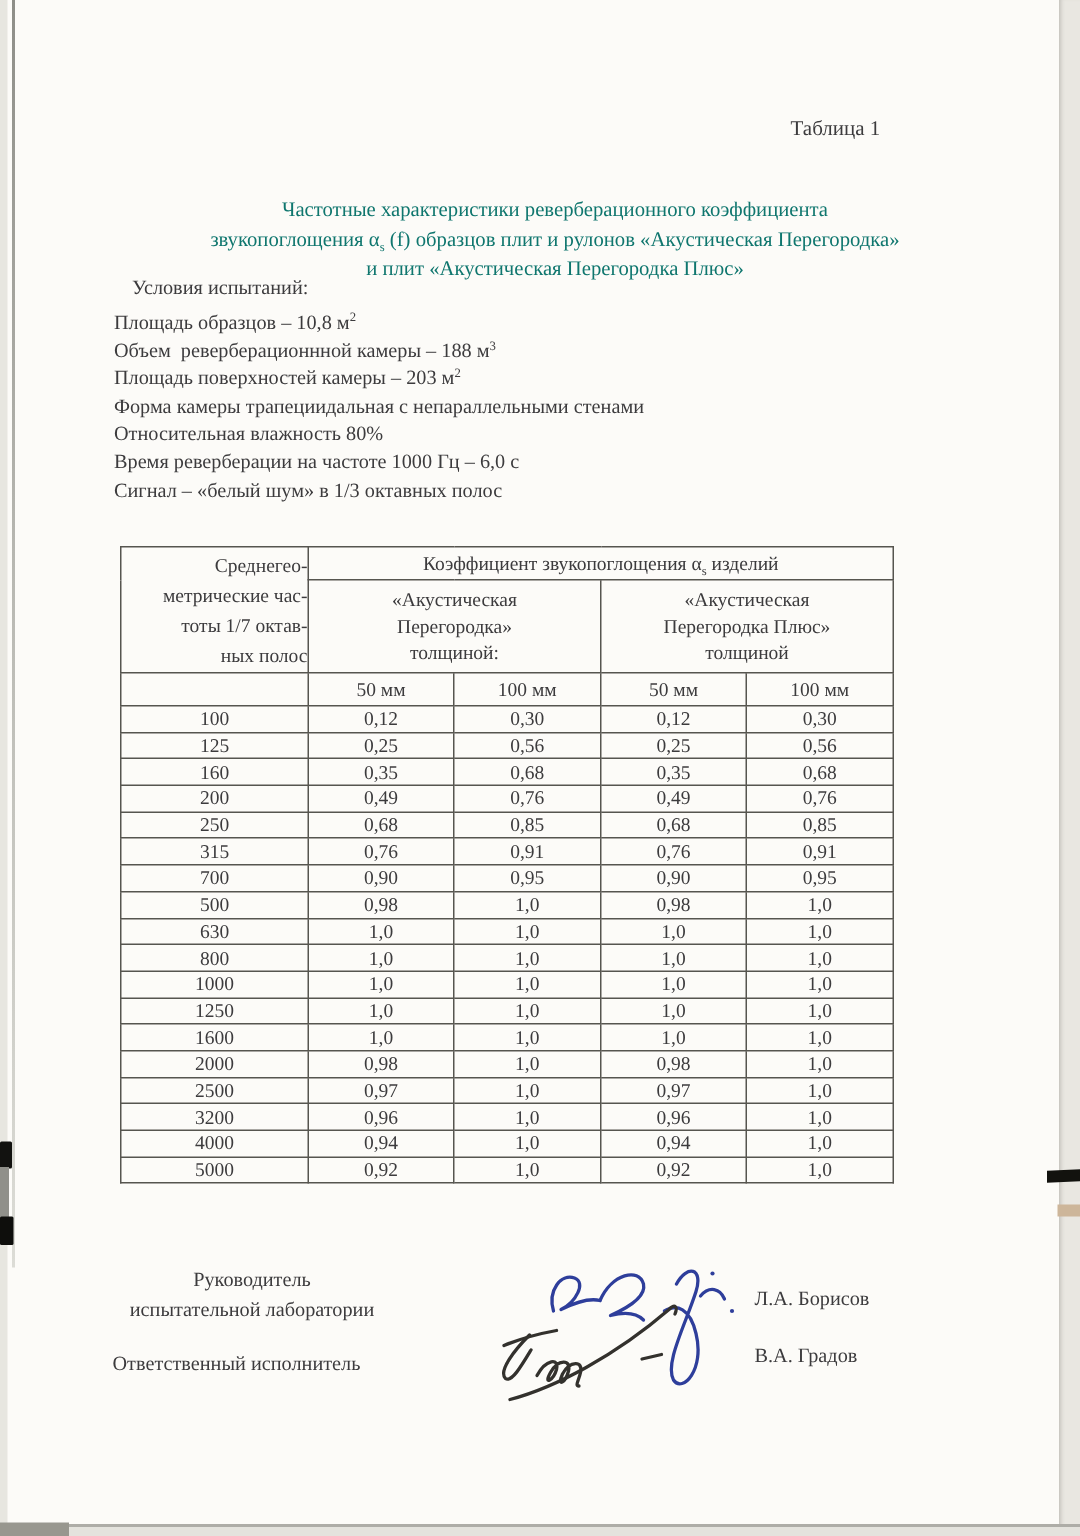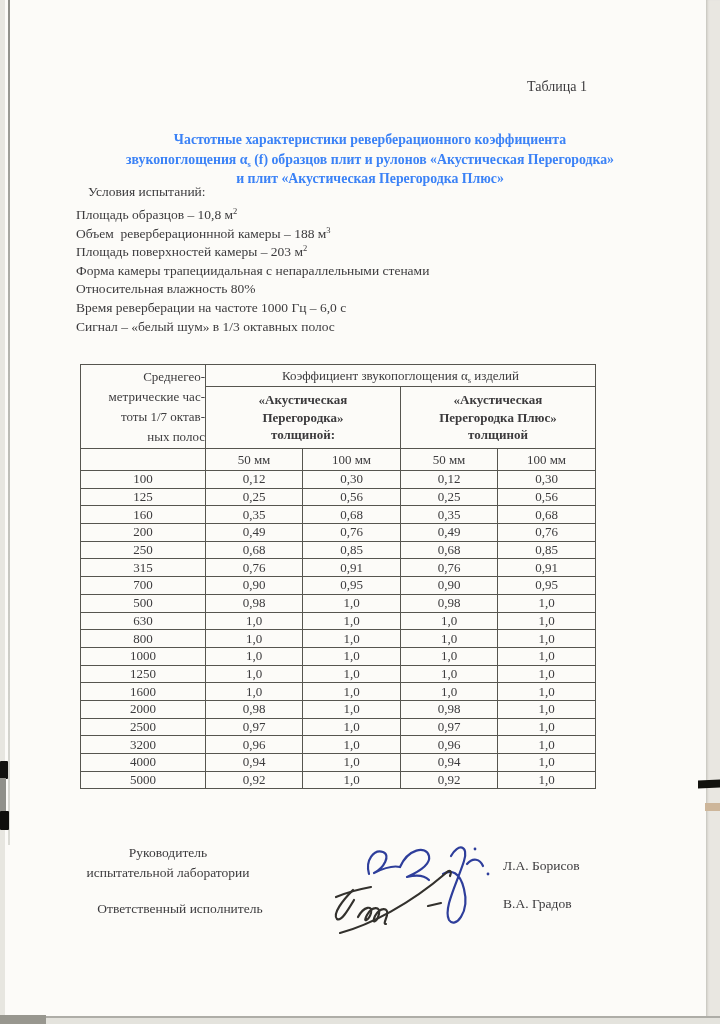--- a/index.html
+++ b/index.html
@@ -21,42 +21,42 @@
   .edge-right{left:706px;top:0;width:14px;height:1024px;background:#e9e7e1;
     box-shadow:inset 3px 0 3px -2px #bdbbb5;}
   .mark-right-black{left:698px;top:780px;width:22px;height:8px;background:#12120e;transform:skewY(-3deg);}
   .mark-right-tan{left:705px;top:803px;width:15px;height:8px;background:#cdb69a;}
   .edge-bottom{left:0;top:1016px;width:720px;height:8px;background:#e4e3dd;border-top:2px solid #aeada7;}
   .edge-bottom-dark{left:0;top:1015px;width:46px;height:9px;background:#98978f;}
 
   
   .caption{left:527px;top:79px;font-size:14px;}
   .doc-title{left:40px;top:130px;width:660px;text-align:center;
-    font-weight:bold;font-size:13.8px;line-height:19.6px;color:#3b82f6;}
+    font-weight:normal;font-size:13.8px;line-height:19.6px;color:#0f766e;}
   .cond-head{left:88px;top:184px;font-size:13.5px;}
   .cond-list{left:76px;top:206px;font-size:13.5px;line-height:18.6px;}
   .cond-list div{white-space:pre;}
   sup{font-size:8.5px;vertical-align:5px;line-height:0;}
   sub{font-size:8.5px;vertical-align:-3px;line-height:0;}
 
   
   .tbl-wrap{left:80px;top:364px;}
   table{border-collapse:collapse;table-layout:fixed;}
   td{border:1px solid #56554f;font-size:13px;text-align:center;
      vertical-align:middle;padding:0;}
   td.rowhead{text-align:right;padding-left:9px;line-height:15.8px;font-size:13px;}
   td.rowhead div.indent{margin-left:14px;}
   tr.r-span td{height:21px;line-height:20px;}
-  tr.r-group td{height:61px;font-weight:bold;line-height:17.5px;}
+  tr.r-group td{height:61px;font-weight:normal;line-height:17.5px;}
   tr.r-thick td{height:21px;line-height:20px;}
   tr.r-data td{height:16.7px;line-height:16px;}
 
   
   .sig-role-1{left:63px;top:843px;width:210px;text-align:center;font-size:13.5px;line-height:19.5px;}
-  .sig-role-2{left:75px;top:901px;width:210px;text-align:center;font-size:13.5px;}
+  .sig-role-2{left:75px;top:901px;width:210px;font-size:13.5px;}
   .sig-name-1{left:503px;top:858px;font-size:13.5px;}
   .sig-name-2{left:503px;top:896px;font-size:13.5px;}
   .sig-svg{left:312px;top:820px;}
   .sig-svg path{fill:none;stroke-width:2.2;stroke-linecap:round;stroke-linejoin:round;}
 </style>
 </head>
 <body>
 
 <div>
 

